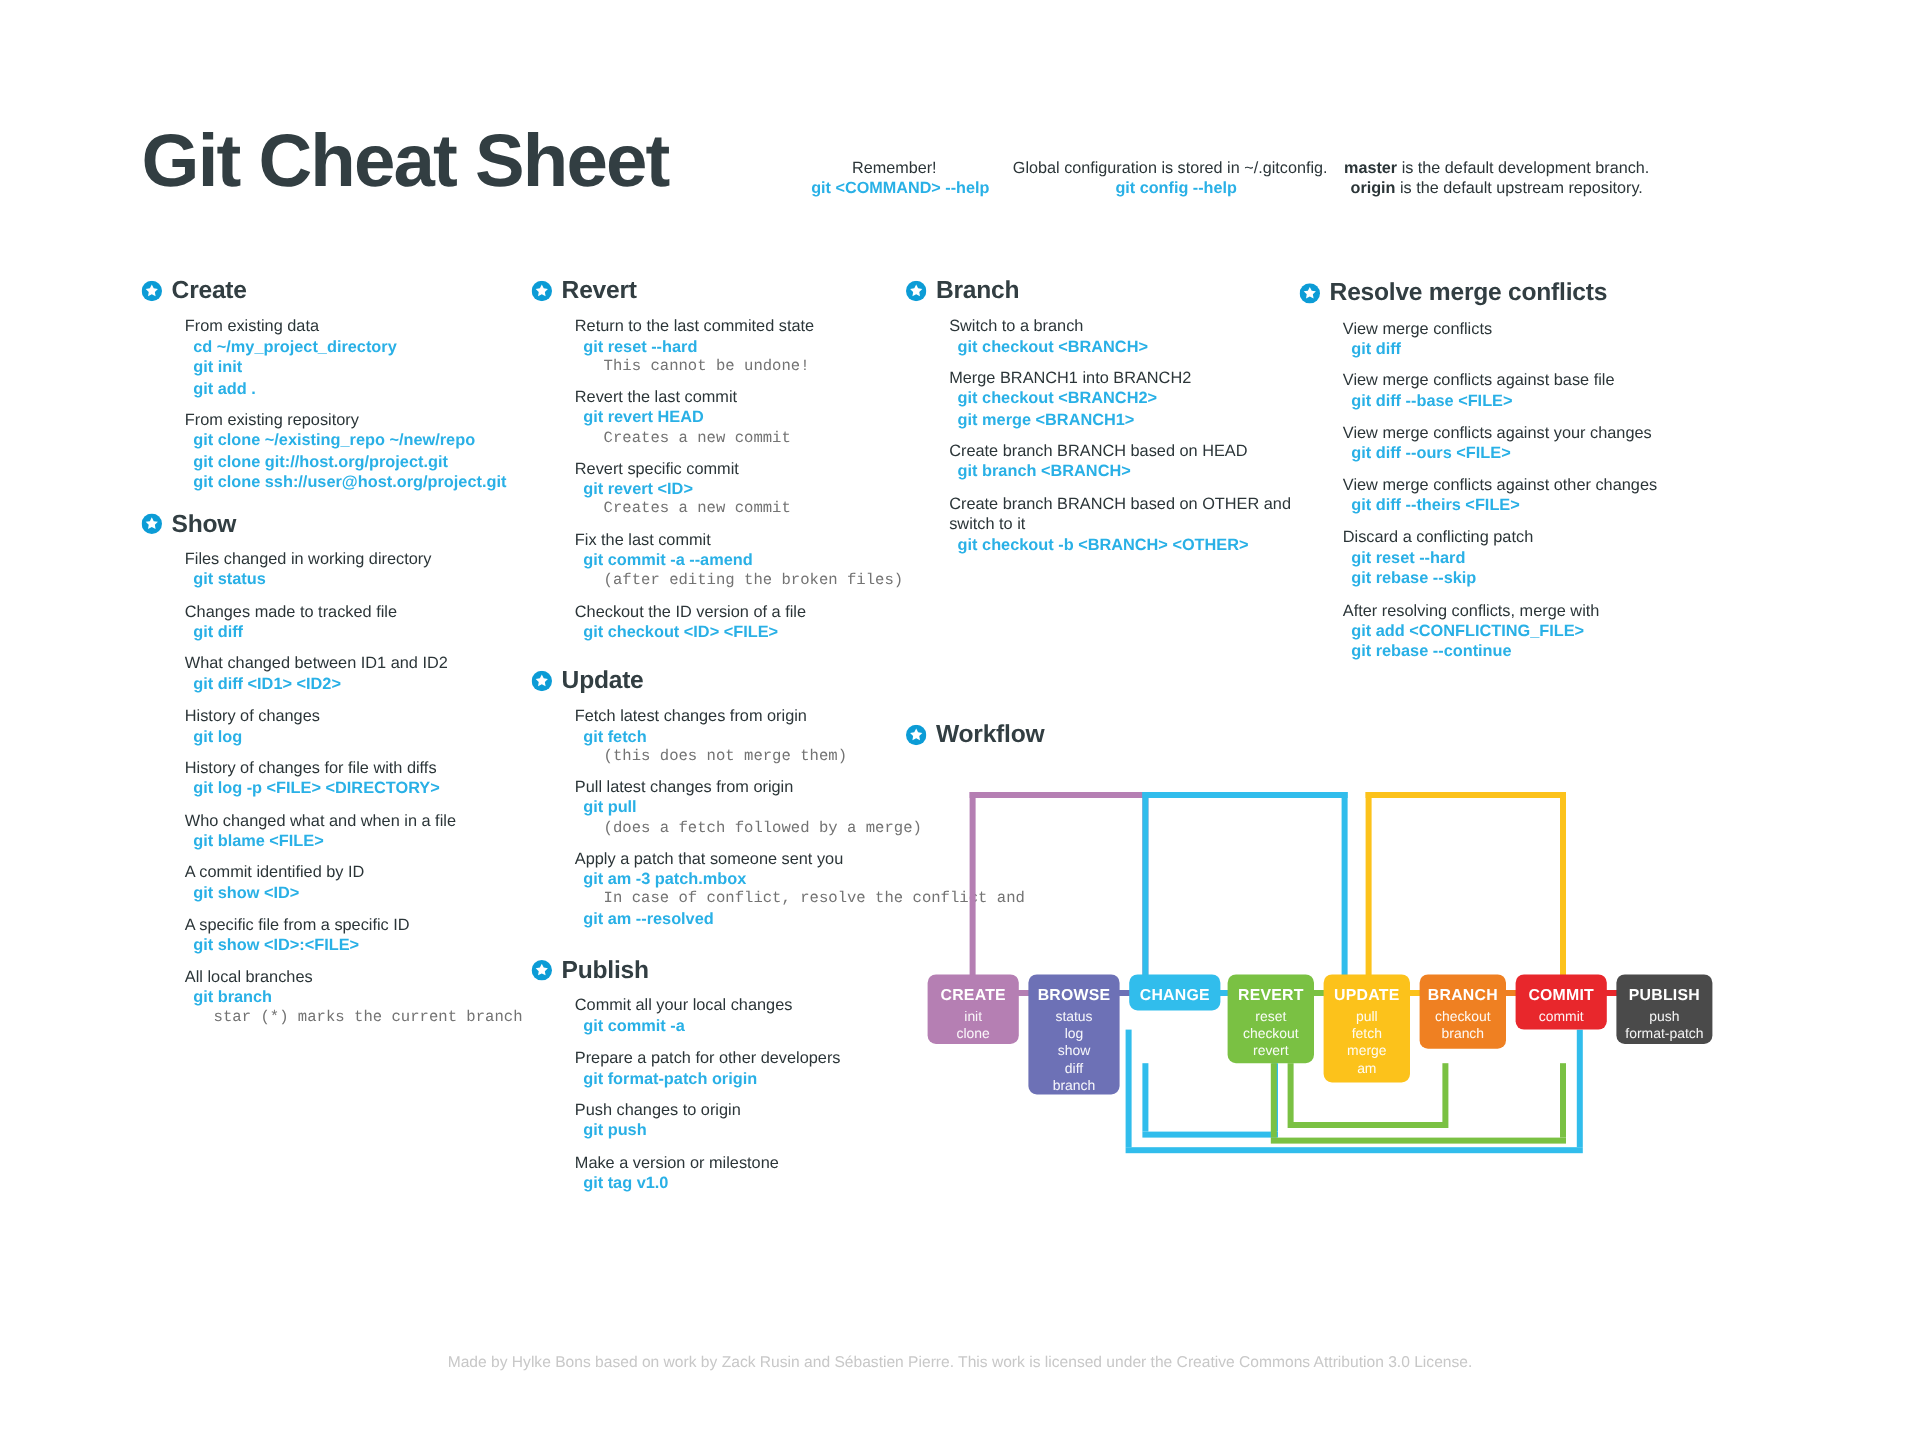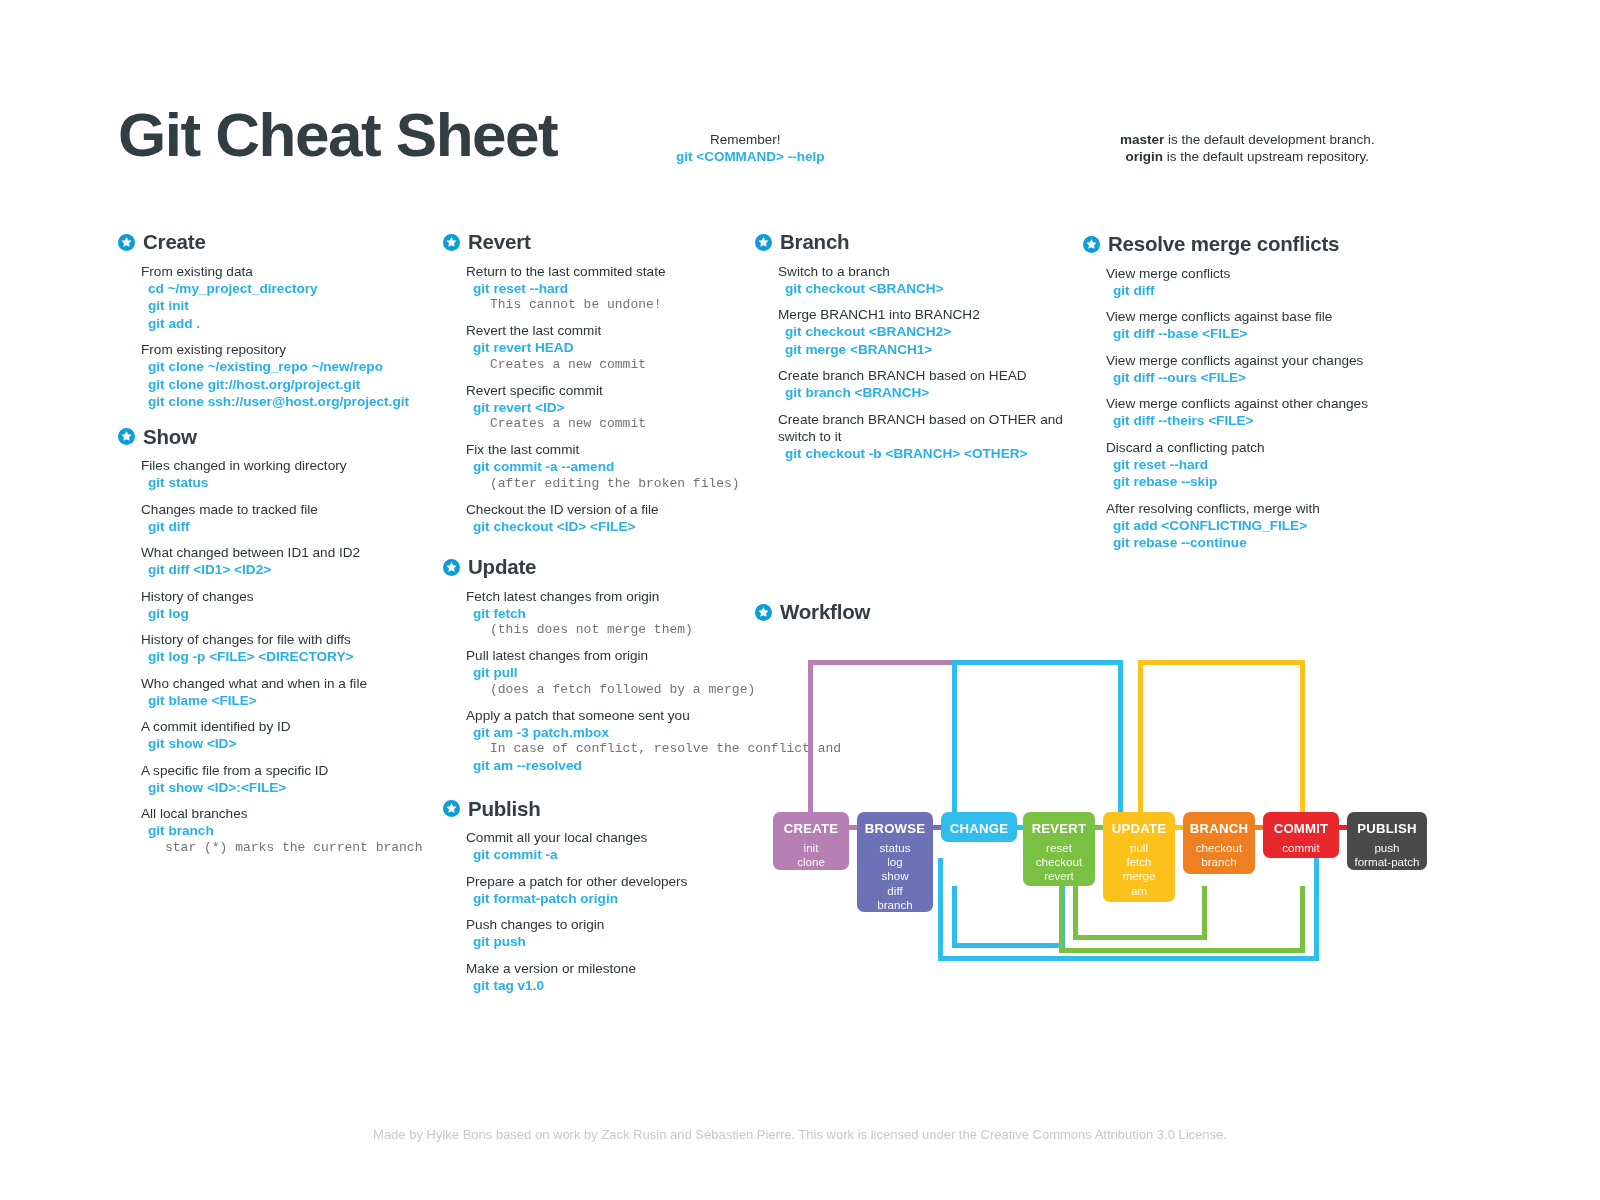--- a/index.html
+++ b/index.html
@@ -54,21 +54,21 @@
   .star-icon { width: 17px; height: 17px; flex: 0 0 17px; display: block; }
   .section-title {
     font-size: 20.5px;
     font-weight: bold;
     color: #323e42;
     letter-spacing: -0.2px;
     line-height: 1;
   }
 
   
-  .entry { margin-left: 23px; margin-bottom: 9px; }
+  .entry { margin-left: 36px; margin-bottom: 9px; }
   .entry-desc { font-size: 13.6px; line-height: 17px; color: #2b3538; }
   .entry-cmds { margin-left: 7px; }
   .entry-cmd { font-size: 13.6px; line-height: 17.5px; color: #29b0e6; font-weight: bold; white-space: nowrap; }
   .entry-sub { font-size: 13px; line-height: 16px; color: #737373; margin-left: 17px; white-space: nowrap; font-family: Liberation Mono, monospace; }
 
   
   #workflow { position: absolute; left: 755px; top: 602px; width: 700px; height: 345px; }
   #workflow .section-head { margin-bottom: 0; }
   #wf-canvas { position: absolute; left: 0px; top: 58px; width: 700px; height: 290px; }
   .wf-box {
@@ -105,20 +105,24 @@
 <body>
 
 <div id="header">
   <div id="page-title">Git Cheat Sheet</div>
 
   <div class="note" id="note-remember">
     <span>Remember!</span>
     <span class="cmd">git &lt;COMMAND&gt; --help</span>
   </div>
 
+  <div class="note" id="note-config">
+    <span>Global configuration is stored in ~/.gitconfig.</span>
+    <span class="cmd">git config --help</span>
+  </div>
 
   <div class="note" id="note-defaults">
     <div><b>master</b><span> is the default development branch.</span></div>
     <div><b>origin</b><span> is the default upstream repository.</span></div>
   </div>
 </div>
 
 <div class="column" id="col-1">
     <div class="section">
       <div class="section-head">

